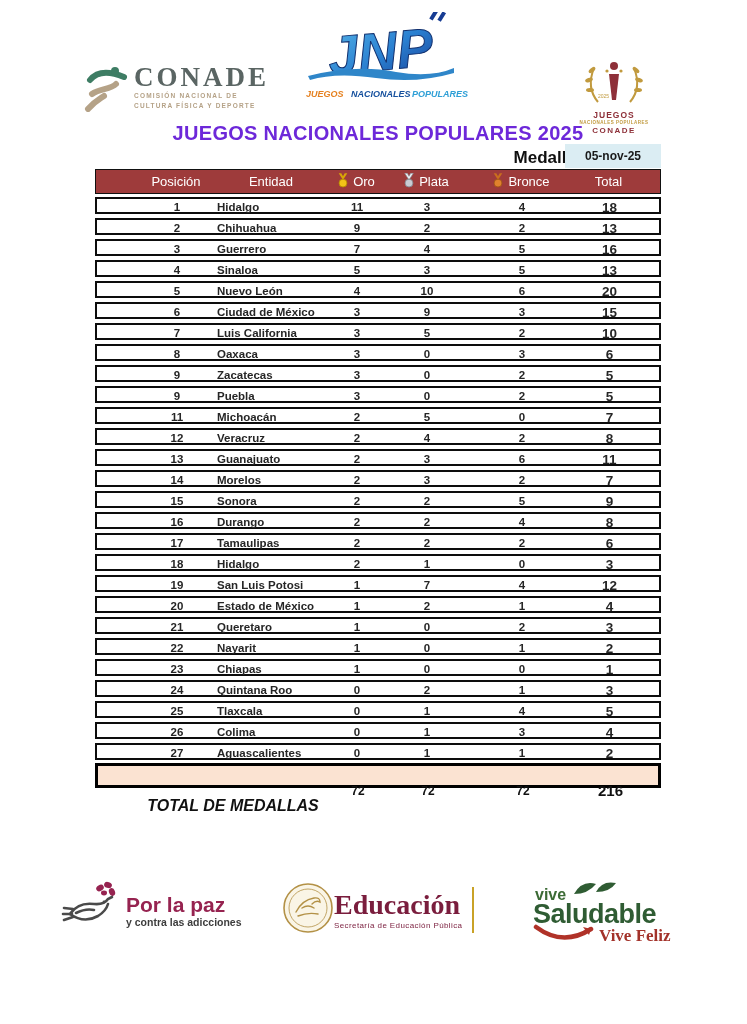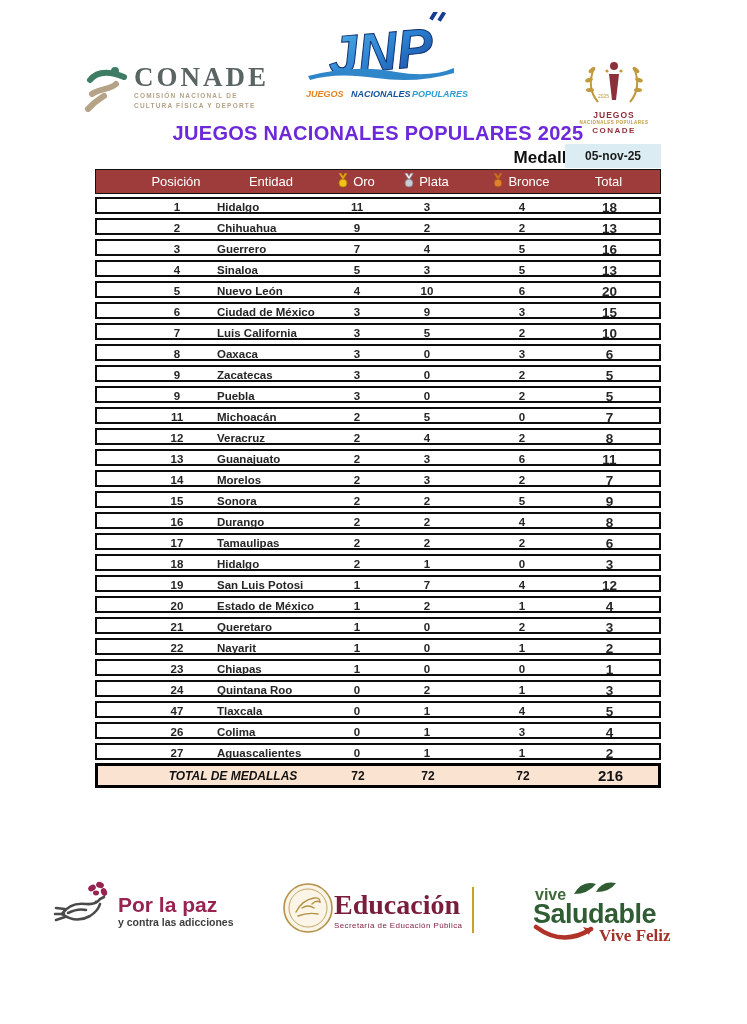--- a/index.html
+++ b/index.html
@@ -34,26 +34,26 @@
   .grid7 { display:grid; grid-template-columns:80px 110px 60px 80px 110px 65px 61px; align-items:center; box-sizing:border-box;padding-left:40px; }
   .thead { background:#9e3b3b; border:1px solid #111; height:25px; color:#ffffff; font-size:13px; }
   .thead .hcell { text-align:center; white-space:nowrap; }
   .thead .hmedal { display:flex; align-items:center; justify-content:center; gap:4px; }
   .trow { background:#fff; border:2px solid #0d0d0d; height:17px; margin-top:4px; font-weight:bold; color:#262626; }
   .trow:first-child { margin-top:3px; }
   .cell { text-align:center; font-size:11.5px; line-height:17px; white-space:nowrap; }
   .cell.c-entity { text-align:left; overflow:visible; }
   .cell.c-total { font-size:13.5px; }
   .total-row { background:#fbe3d2; border:3px solid #000; height:25px; margin-top:3px; color:#111; }
-  .total-row .label { grid-column:1 / 3; text-align:center; font-size:12px; font-weight:bold; font-style:italic; }
+  .total-row .label { grid-column:1 / 3; text-align:center; font-size:16px; font-weight:bold; font-style:italic;margin-top:31px; }
   .total-row .num { text-align:center; font-size:12px; font-weight:bold; }
   .total-row .num.big { font-size:15px; }
 
   
-  .paz-logo { position:absolute; left:52px; top:880px; display:flex; align-items:center; gap:4px; }
+  .paz-logo { position:absolute; left:60px; top:880px; display:flex; align-items:center; gap:4px; }
   .paz-text .big { font-size:21px; font-weight:bold; color:#962350; line-height:22px; }
   .paz-text .small { font-size:10.5px; font-weight:bold; color:#3d3d3d; line-height:12px; }
 
   .edu-logo { position:absolute; left:282px; top:882px; display:flex; align-items:center; }
   .edu-text .big { font-family:"Liberation Serif","DejaVu Serif",serif; font-size:28px; font-weight:bold; color:#7a1d3d; line-height:28px; }
   .edu-text .small { font-size:8px; font-weight:normal; color:#7a1d3d; letter-spacing:.4px; margin-top:2px; }
   .edu-divider { width:2px; height:46px; background:#c9a227; margin-left:10px; }
 
   .vive-logo { position:absolute; left:506px; top:878px; width:190px;margin-left:27px; }
   .vive-row1 { display:flex; align-items:flex-end; }
@@ -378,21 +378,21 @@
         <div class="grid7 trow">
           <div class="cell c-pos">24</div>
           <div class="cell c-entity">Quintana Roo</div>
           <div class="cell c-gold">0</div>
           <div class="cell c-silver">2</div>
           <div class="cell c-bronze">1</div>
           <div class="cell c-total">3</div>
           <div></div>
         </div>
         <div class="grid7 trow">
-          <div class="cell c-pos">47</div>
+          <div class="cell c-pos">25</div>
           <div class="cell c-entity">Tlaxcala</div>
           <div class="cell c-gold">0</div>
           <div class="cell c-silver">1</div>
           <div class="cell c-bronze">4</div>
           <div class="cell c-total">5</div>
           <div></div>
         </div>
         <div class="grid7 trow">
           <div class="cell c-pos">26</div>
           <div class="cell c-entity">Colima</div>

